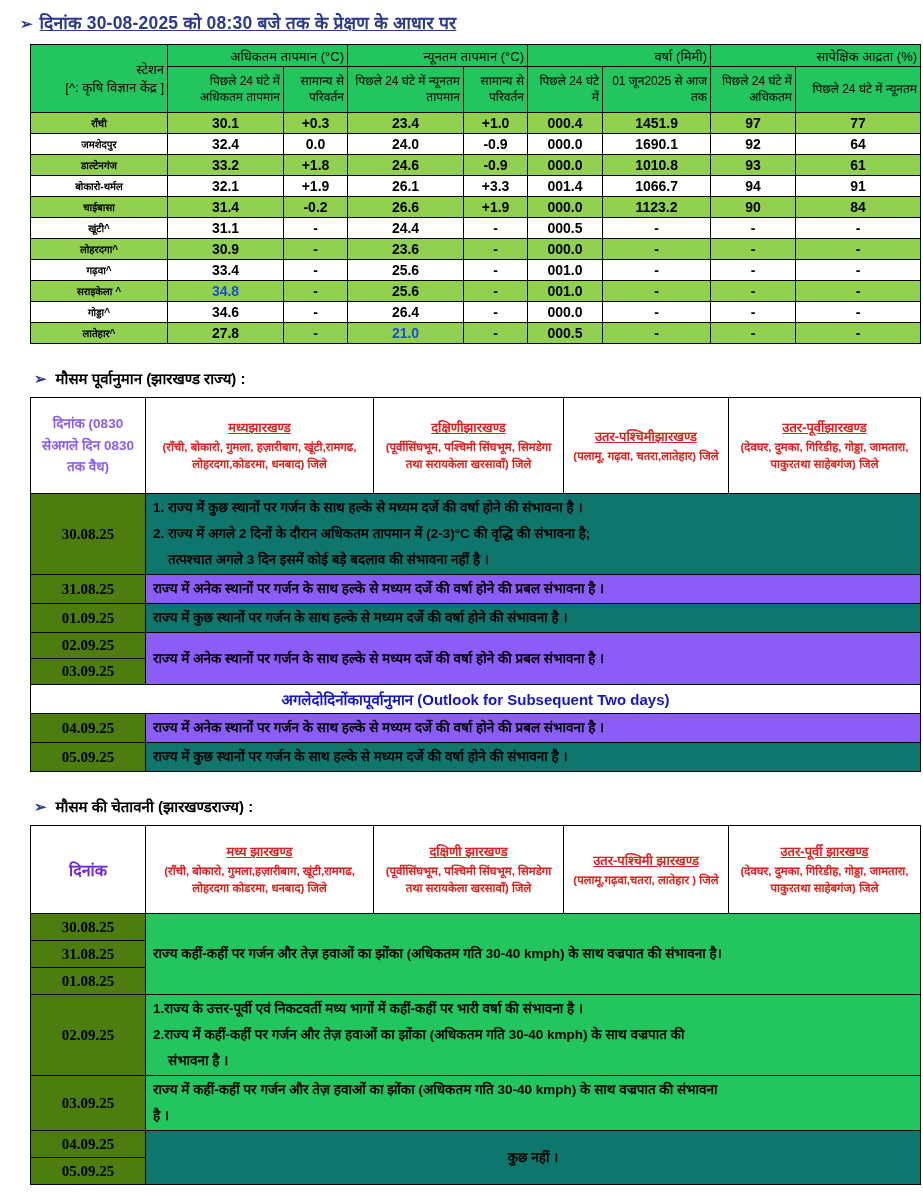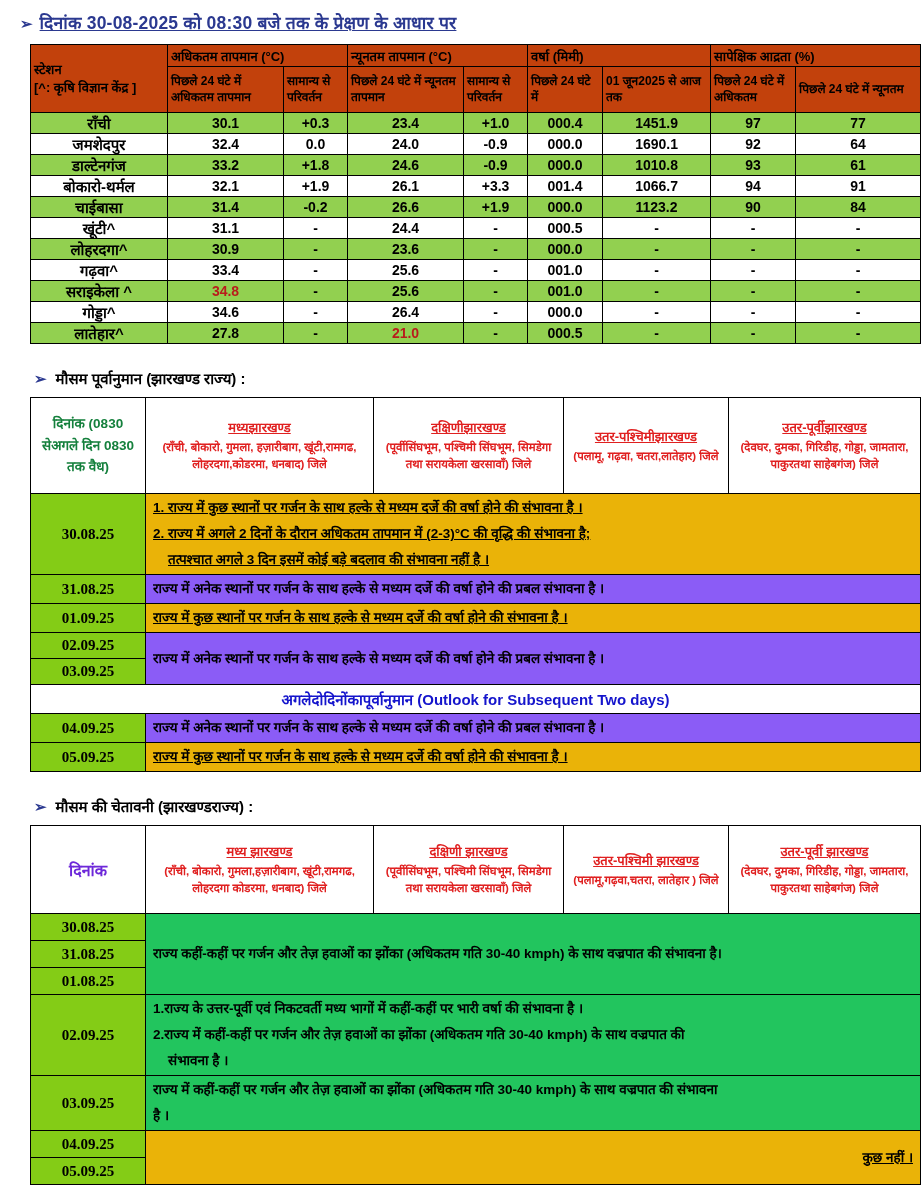--- a/index.html
+++ b/index.html
@@ -13,52 +13,52 @@
   
   .title-row { margin:10px 12px 10px 20px; font-size:17.5px; font-weight:bold; color:#2B3990; }
   .title-row .arrow { font-size:15px; margin-right:7px; text-decoration:none; display:inline-block; }
   .title-text { text-decoration:underline; letter-spacing:.2px; }
 
   
   table { border-collapse:collapse; table-layout:fixed; margin-left:30px; width:890px; }
   th, td { border:1px solid #000; padding:0 3px; }
 
   
-  .obs thead th { background:#c2410c; font-weight:bold; text-align:left; vertical-align:middle; }
+  .obs thead th { background:#22c55e; font-weight:normal; text-align:right; vertical-align:middle; }
   .obs tr.h1 th { font-size:13px; height:22px; }
   .obs tr.h2 th { font-size:12px; height:46px; line-height:1.3; }
   .obs .station-h { font-size:12.5px; line-height:1.35; }
   .obs tbody td { height:21px; font-weight:bold; font-size:14px; text-align:center; vertical-align:middle; }
-  .obs tbody td.station { font-size:15px; }
+  .obs tbody td.station { font-size:10px; }
   .obs tbody tr.shaded td { background:#92D050; }
-  .obs tbody td.hot { color:#b91c1c; }
+  .obs tbody td.hot { color:#1d4ed8; }
 
   
   .section-head { margin:24px 12px 9px 34px; font-size:15px; font-weight:bold; color:#000; }
   .section-head .arrow { color:#2B3990; margin-right:9px; }
 
   
   .fc thead th, .warn thead th { background:#fff; vertical-align:middle; text-align:center; padding:4px 3px; }
   .fc thead th { height:96px; }
   .warn thead th { height:88px; }
-  .date-header { color:#15803d; font-size:13.5px; font-weight:bold; line-height:1.6; }
+  .date-header { color:#8b5cf6; font-size:13.5px; font-weight:bold; line-height:1.6; }
   .wdate-header { color:#6d28d9; font-size:16px; font-weight:bold; }
   .rname { color:#E02020; font-weight:bold; font-size:13px; text-decoration:underline; margin-bottom:3px; }
   .rdist { color:#E02020; font-weight:bold; font-size:11.5px; line-height:1.45; }
 
   .date-cell {
     font-family:"Liberation Serif", serif; font-weight:bold; font-size:15px;
-    text-align:center; vertical-align:middle; height:26px; background:#84cc16;
+    text-align:center; vertical-align:middle; height:26px; background:#4d7c0f;
   }
   .warn .date-cell { height:27px; }
   .text-cell { font-weight:bold; font-size:13.5px; padding:1px 7px; vertical-align:middle; }
   .text-cell div { line-height:26px; white-space:nowrap; overflow:hidden; }
   .text-cell div.indent { padding-left:15px; }
-  .text-cell.center { text-align:right; }
-  .bg-green  { background:#eab308;text-decoration:underline; }
+  .text-cell.center { text-align:center; }
+  .bg-green  { background:#0f766e; }
   .bg-blue   { background:#8b5cf6; }
   .bg-yellow { background:#22c55e; }
   .outlook-cell {
     color:#1414CC; font-weight:bold; font-size:15px; text-align:center;
     height:29px; background:#fff; vertical-align:middle;
   }
 </style>
 </head>
 <body>
 

